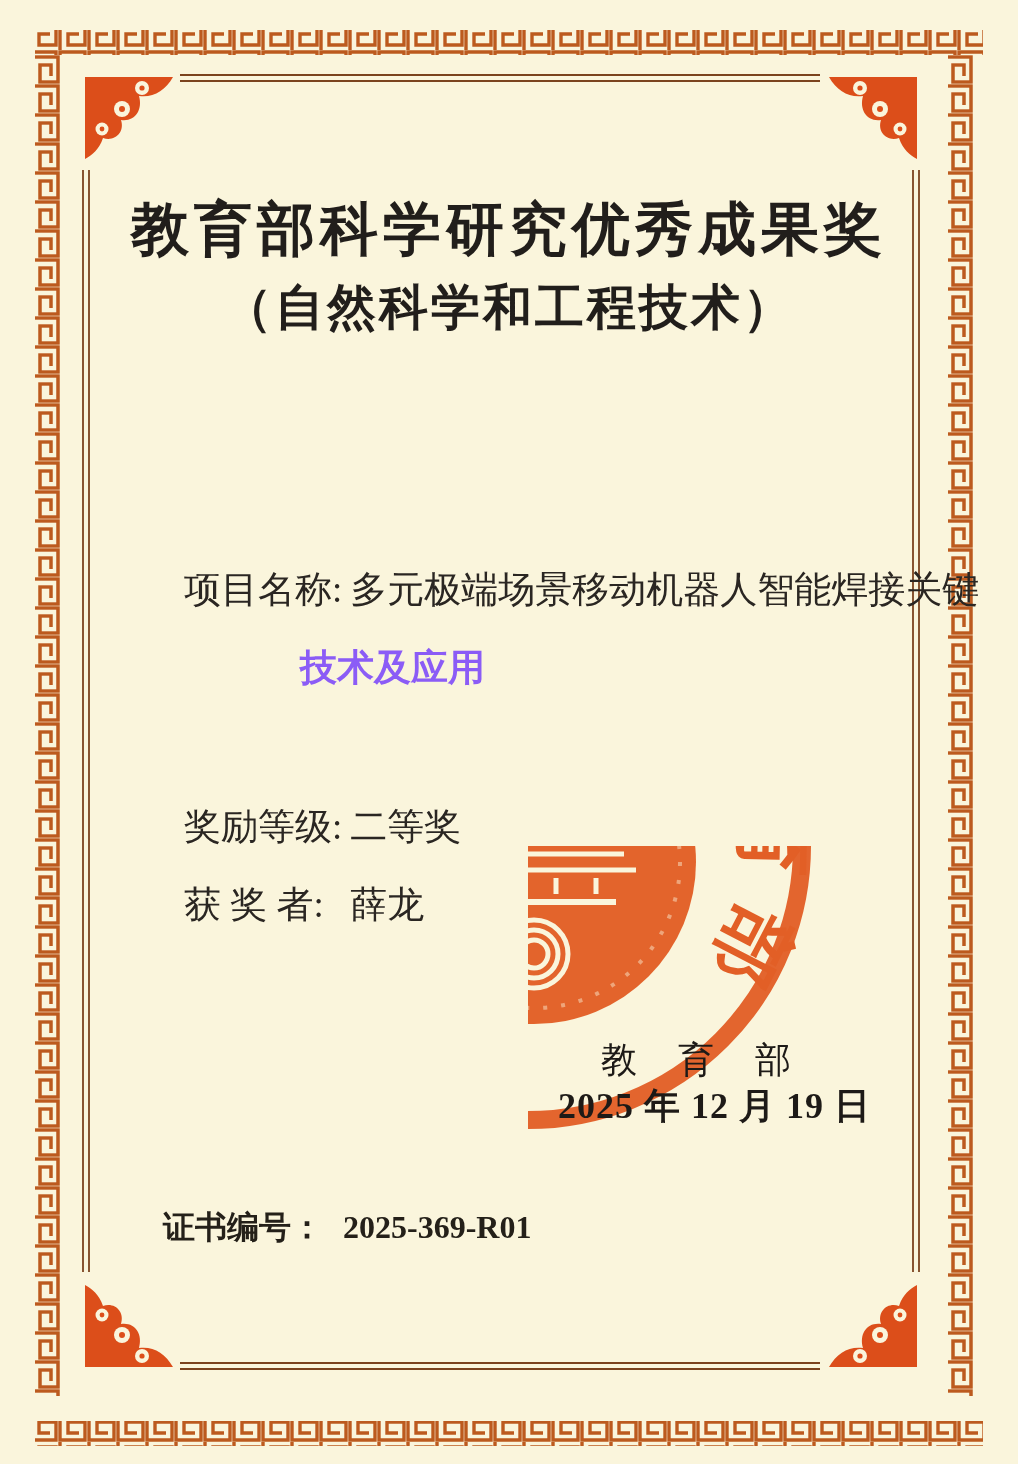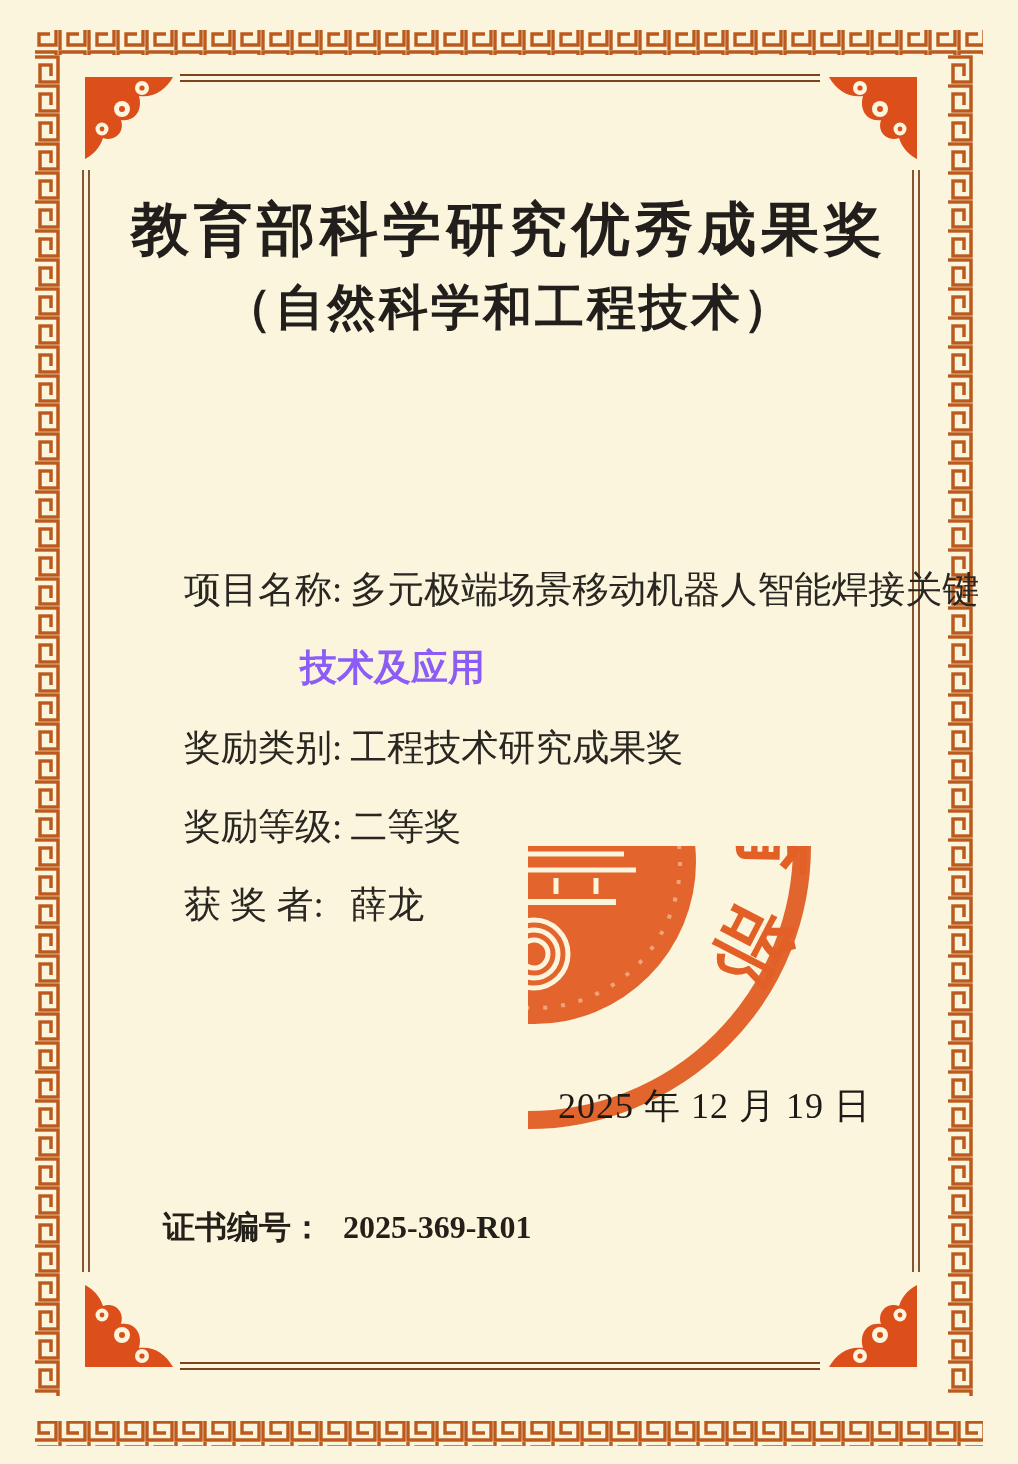--- a/index.html
+++ b/index.html
@@ -38,21 +38,21 @@
   .seal-ring{stroke:var(--seal);stroke-width:9;fill:none;opacity:.96;}
   .seal-ringtext{fill:var(--seal);font-size:38px;font-weight:700;letter-spacing:12px;
     font-family:"Liberation Serif","DejaVu Serif",serif;}
   .seal-emblem{fill:var(--seal);opacity:.97;}
   .seal-star{fill:#FAF5DC;font-family:"DejaVu Sans",sans-serif;text-anchor:middle;}
   .seal-white{stroke:#FAF5DC;fill:none;}
 
   .org-text{position:absolute;left:584px;top:1036px;width:240px;text-align:center;
     font-size:36px;letter-spacing:16px;color:#1D1A17;white-space:nowrap;}
   .date-line{position:absolute;left:558px;top:1082px;font-size:36px;letter-spacing:1px;
-    color:#1D1A17;white-space:nowrap;}
+    color:#1D1A17;white-space:nowrap;font-weight:bold;}
   .certno{position:absolute;left:163px;top:1206px;font-size:32px;font-weight:700;
     color:#242019;white-space:nowrap;}
   .certno .certno-value{font-weight:700;margin-left:20px;}
 </style>
 </head>
 <body>
 
 <div class="page">
 
   <svg class="border-svg" width="1018" height="1464" viewBox="0 0 1018 1464" aria-hidden="true">
@@ -103,24 +103,20 @@
 
   <div class="title1">教育部科学研究优秀成果奖</div>
   <div class="title2">（自然科学和工程技术）</div>
 
   <div class="row" style="top:568px">
     <span class="flabel">项目名称:</span>
     <span class="fvalue">多元极端场景移动机器人智能焊接关键</span>
   </div>
   <div class="cont-line" style="top:646px">技术及应用</div>
 
-  <div class="row" style="top:726px">
-    <span class="flabel">奖励类别:</span>
-    <span class="fvalue">工程技术研究成果奖</span>
-  </div>
 
   <div class="row" style="top:805px">
     <span class="flabel">奖励等级:</span>
     <span class="fvalue">二等奖</span>
   </div>
 
   <div class="row" style="top:883px">
     <span class="flabel">获 奖 者:</span>
     <span class="fvalue">薛龙</span>
   </div>
@@ -149,19 +145,20 @@
           <path class="seal-white" d="M34,16 V24" stroke-width="2.5"></path>
           <path class="seal-white" d="M-36,28 H44" stroke-width="3"></path>
           <circle class="seal-white" cx="3" cy="54" r="7" stroke-width="2.5"></circle>
           <circle class="seal-white" cx="3" cy="54" r="12" stroke-width="2.5"></circle>
           <circle class="seal-white" cx="3" cy="54" r="17" stroke-width="2.5"></circle>
         </g>
       </g>
     </g>
   </svg>
 
+  <div class="org-text">教 育 部</div>
   <div class="date-line">2025 年 12 月 19 日</div>
 
   <div class="certno">
     <span>证书编号：</span><span class="certno-value">2025-369-R01</span>
   </div>
 
 </div>
 
 </body></html>

